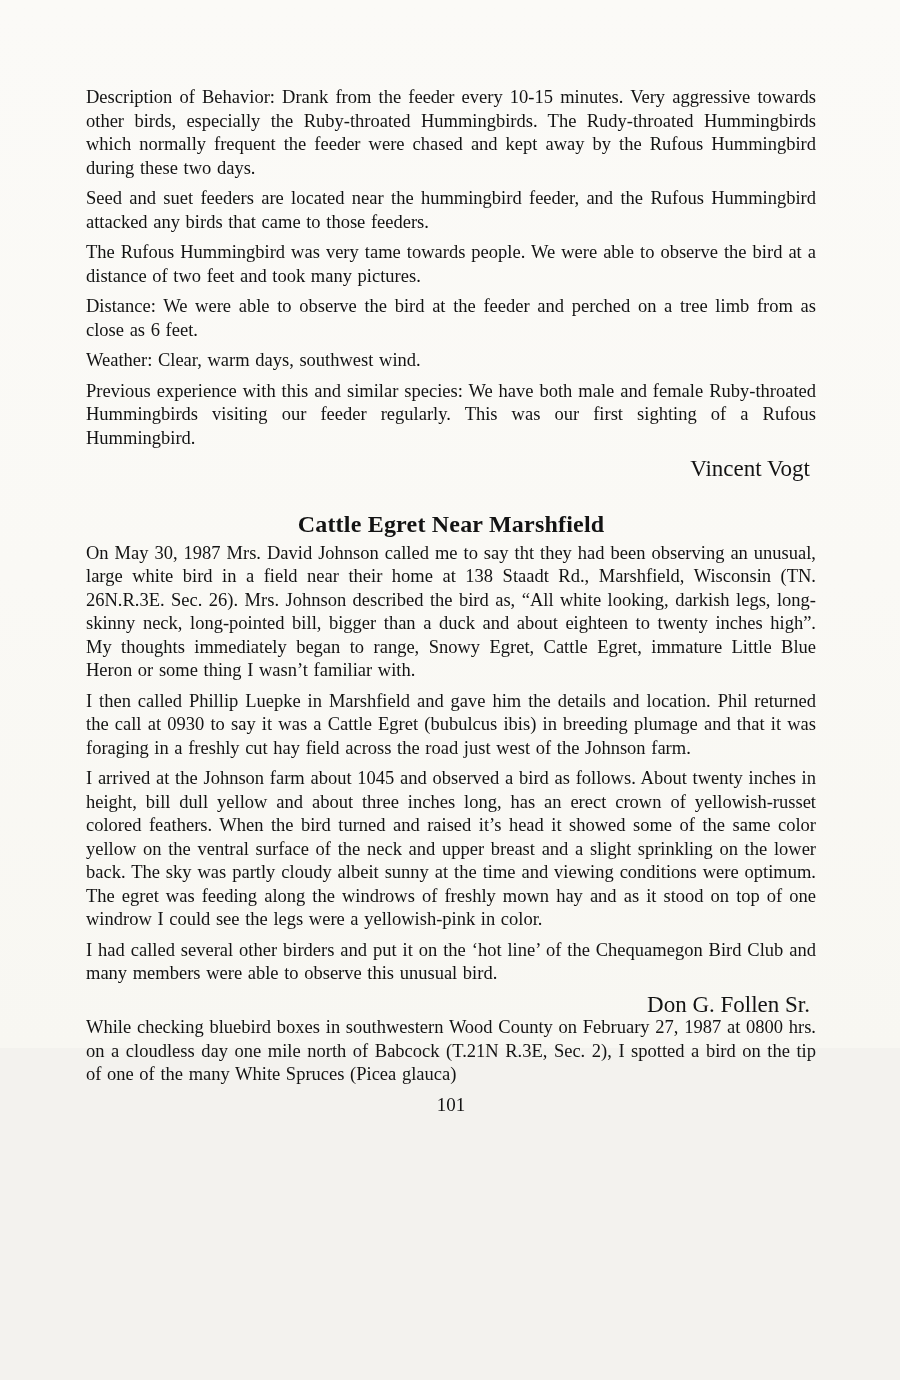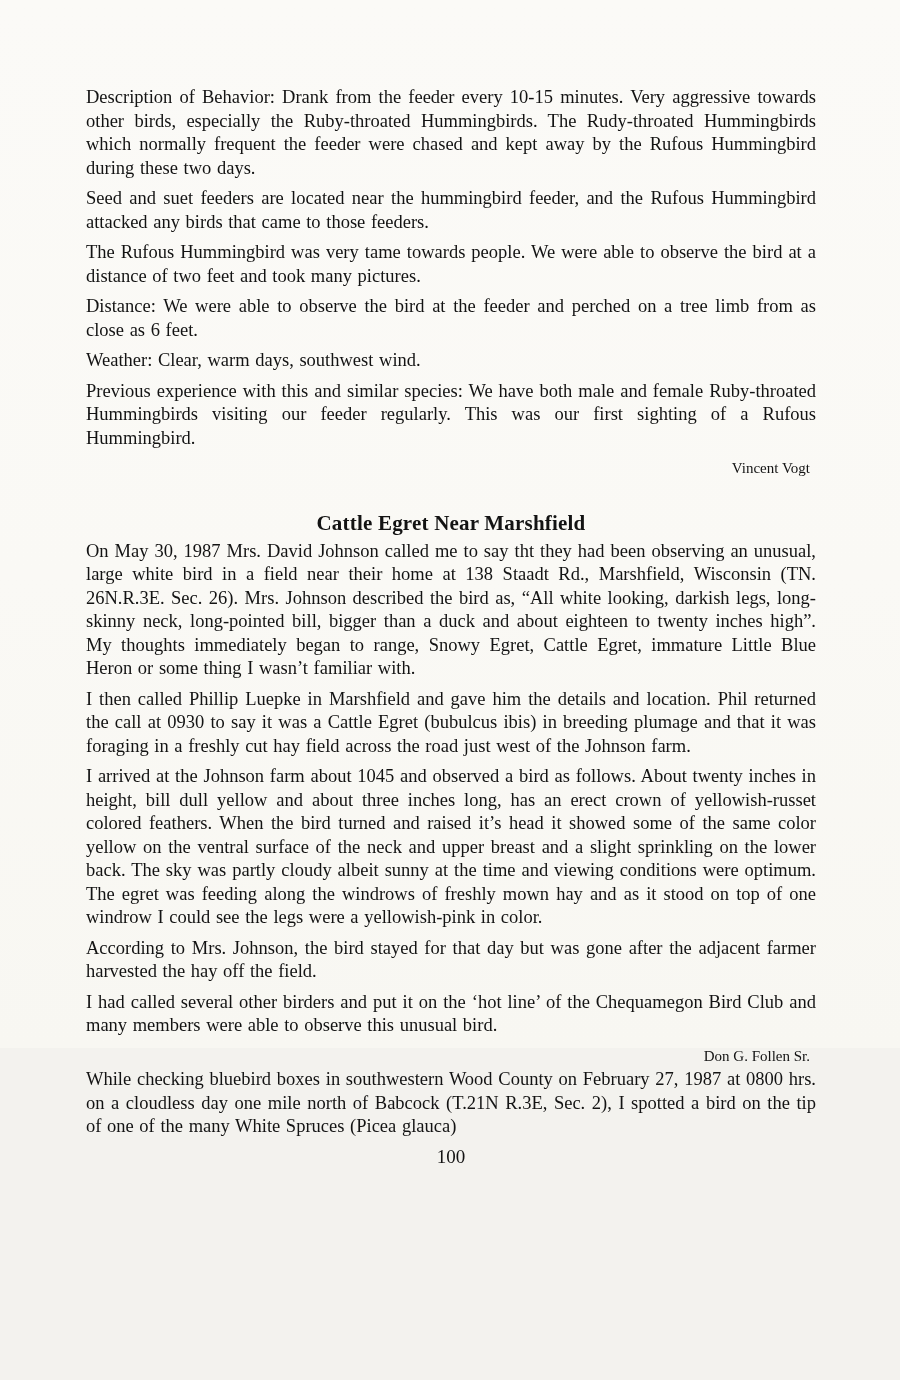--- a/index.html
+++ b/index.html
@@ -24,27 +24,27 @@
   }
   .para {
     margin: 0 0 7px 0;
     font-size: 18.5px;
     line-height: 23.5px;
     text-align: justify;
     word-spacing: 1px;
   }
   .signature {
     margin: 2px 6px 0 0;
-    font-size: 15px;
+    font-size: 23px;
     line-height: 23.5px;
     text-align: right;
   }
   .article-title {
     margin: 30px 0 4px 0;
-    font-size: 21px;
+    font-size: 24px;
     font-weight: bold;
     text-align: center;
     letter-spacing: 0.2px;
   }
   .it {
   }
   .page-number {
     margin-top: auto;
     text-align: center;
     font-size: 19px;
@@ -64,24 +64,23 @@
     <p class="para">Weather: Clear, warm days, southwest wind.</p>
     <p class="para">Previous experience with this and similar species: We have both male and female Ruby-throated Hummingbirds visiting our feeder regularly. This was our first sighting of a Rufous Hummingbird.</p>
     <p class="signature">Vincent Vogt</p>
   </section>
 
   <section>
     <h2 class="article-title">Cattle Egret Near Marshfield</h2>
     <p class="para">On May 30, 1987 Mrs. David Johnson called me to say tht they had been observing an unusual, large white bird in a field near their home at 138 Staadt Rd., Marshfield, Wisconsin (TN. 26N.R.3E. Sec. 26). Mrs. Johnson described the bird as, “All white looking, darkish legs, long-skinny neck, long-pointed bill, bigger than a duck and about eighteen to twenty inches high”. My thoughts immediately began to range, Snowy Egret, Cattle Egret, immature Little Blue Heron or some thing I wasn’t familiar with.</p>
     <p class="para">I then called Phillip Luepke in Marshfield and gave him the details and location. Phil returned the call at 0930 to say it was a Cattle Egret (bubulcus ibis) in breeding plumage and that it was foraging in a freshly cut hay field across the road just west of the Johnson farm.</p>
     <p class="para">I arrived at the Johnson farm about 1045 and observed a bird as follows. About twenty inches in height, bill dull yellow and about three inches long, has an erect crown of yellowish-russet colored feathers. When the bird turned and raised it’s head it showed some of the same color yellow on the ventral surface of the neck and upper breast and a slight sprinkling on the lower back. The sky was partly cloudy albeit sunny at the time and viewing conditions were optimum. The egret was feeding along the windrows of freshly mown hay and as it stood on top of one windrow I could see the legs were a yellowish-pink in color.</p>
-    <p class="para">According to Mrs. Johnson, the bird stayed for that day but was gone after the adjacent farmer harvested the hay off the field.</p>
     <p class="para">I had called several other birders and put it on the ‘hot line’ of the Chequamegon Bird Club and many members were able to observe this unusual bird.</p>
     <p class="signature">Don G. Follen Sr.</p>
   </section>
 
   <section>
     <p class="para"><span>While checking bluebird boxes in southwestern Wood County on February 27, 1987 at 0800 hrs. on a cloudless day one mile north of Babcock (T.21N R.3E, Sec. 2), I spotted a bird on the tip of one of the many White Spruces</span> <span class="it">(Picea glauca)</span></p>
   </section>
 
-  <div class="page-number">100</div>
+  <div class="page-number">101</div>
 
 </div>
 
 </body></html>

